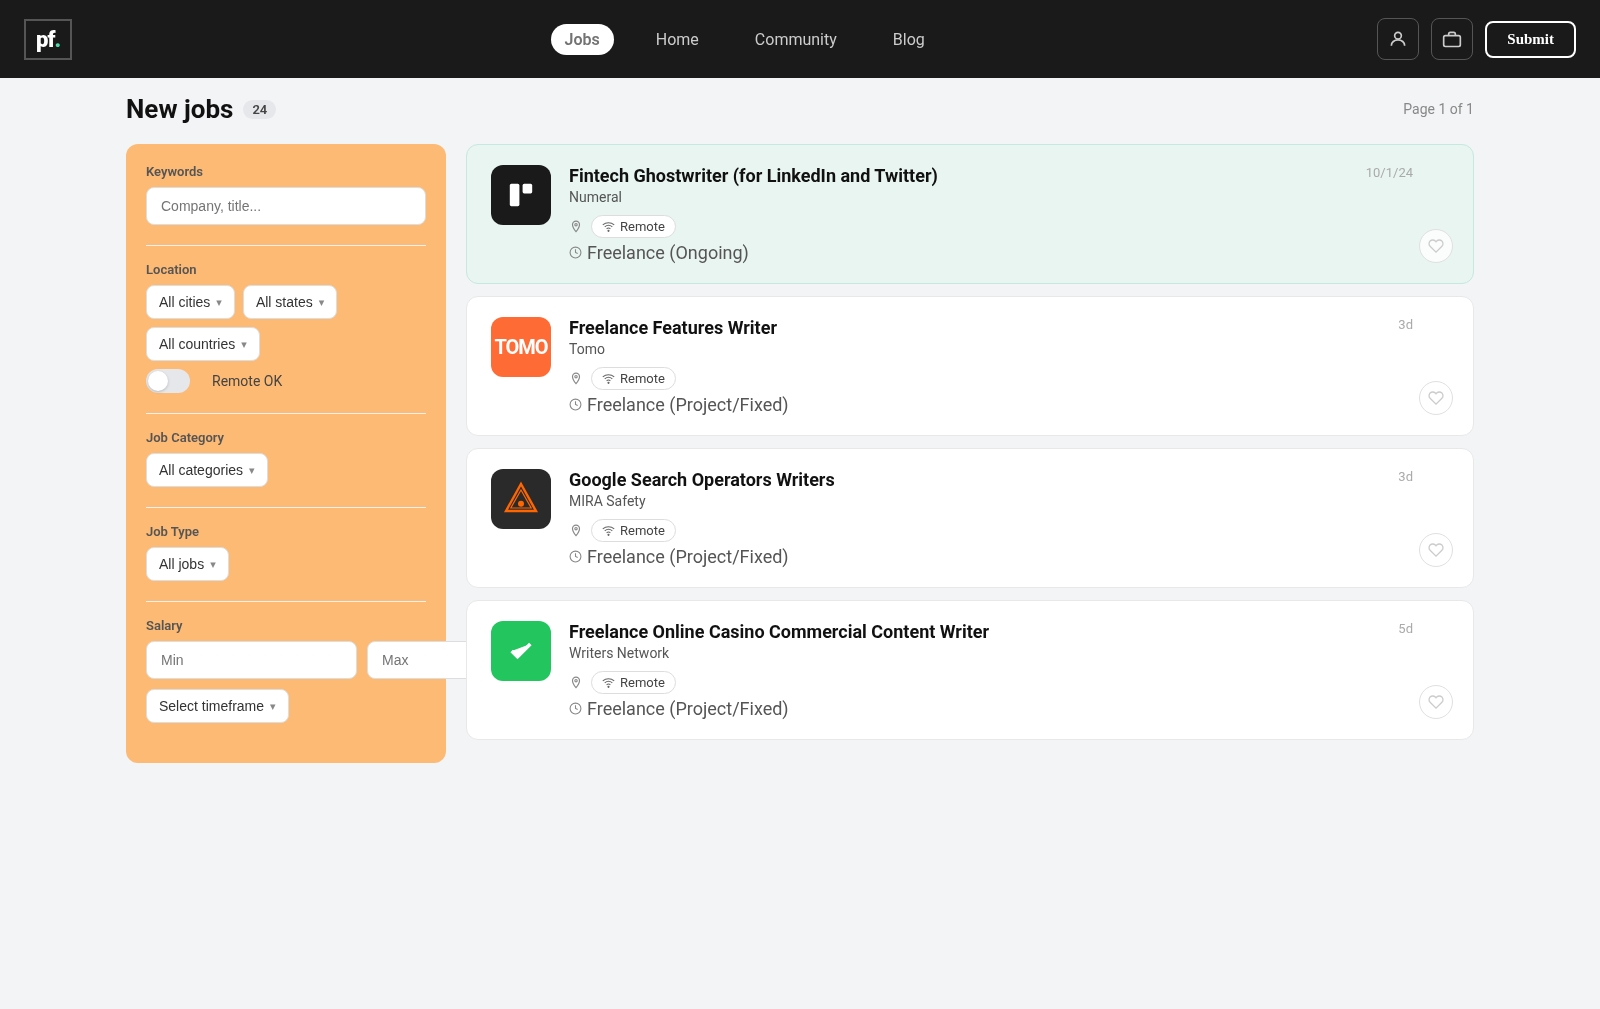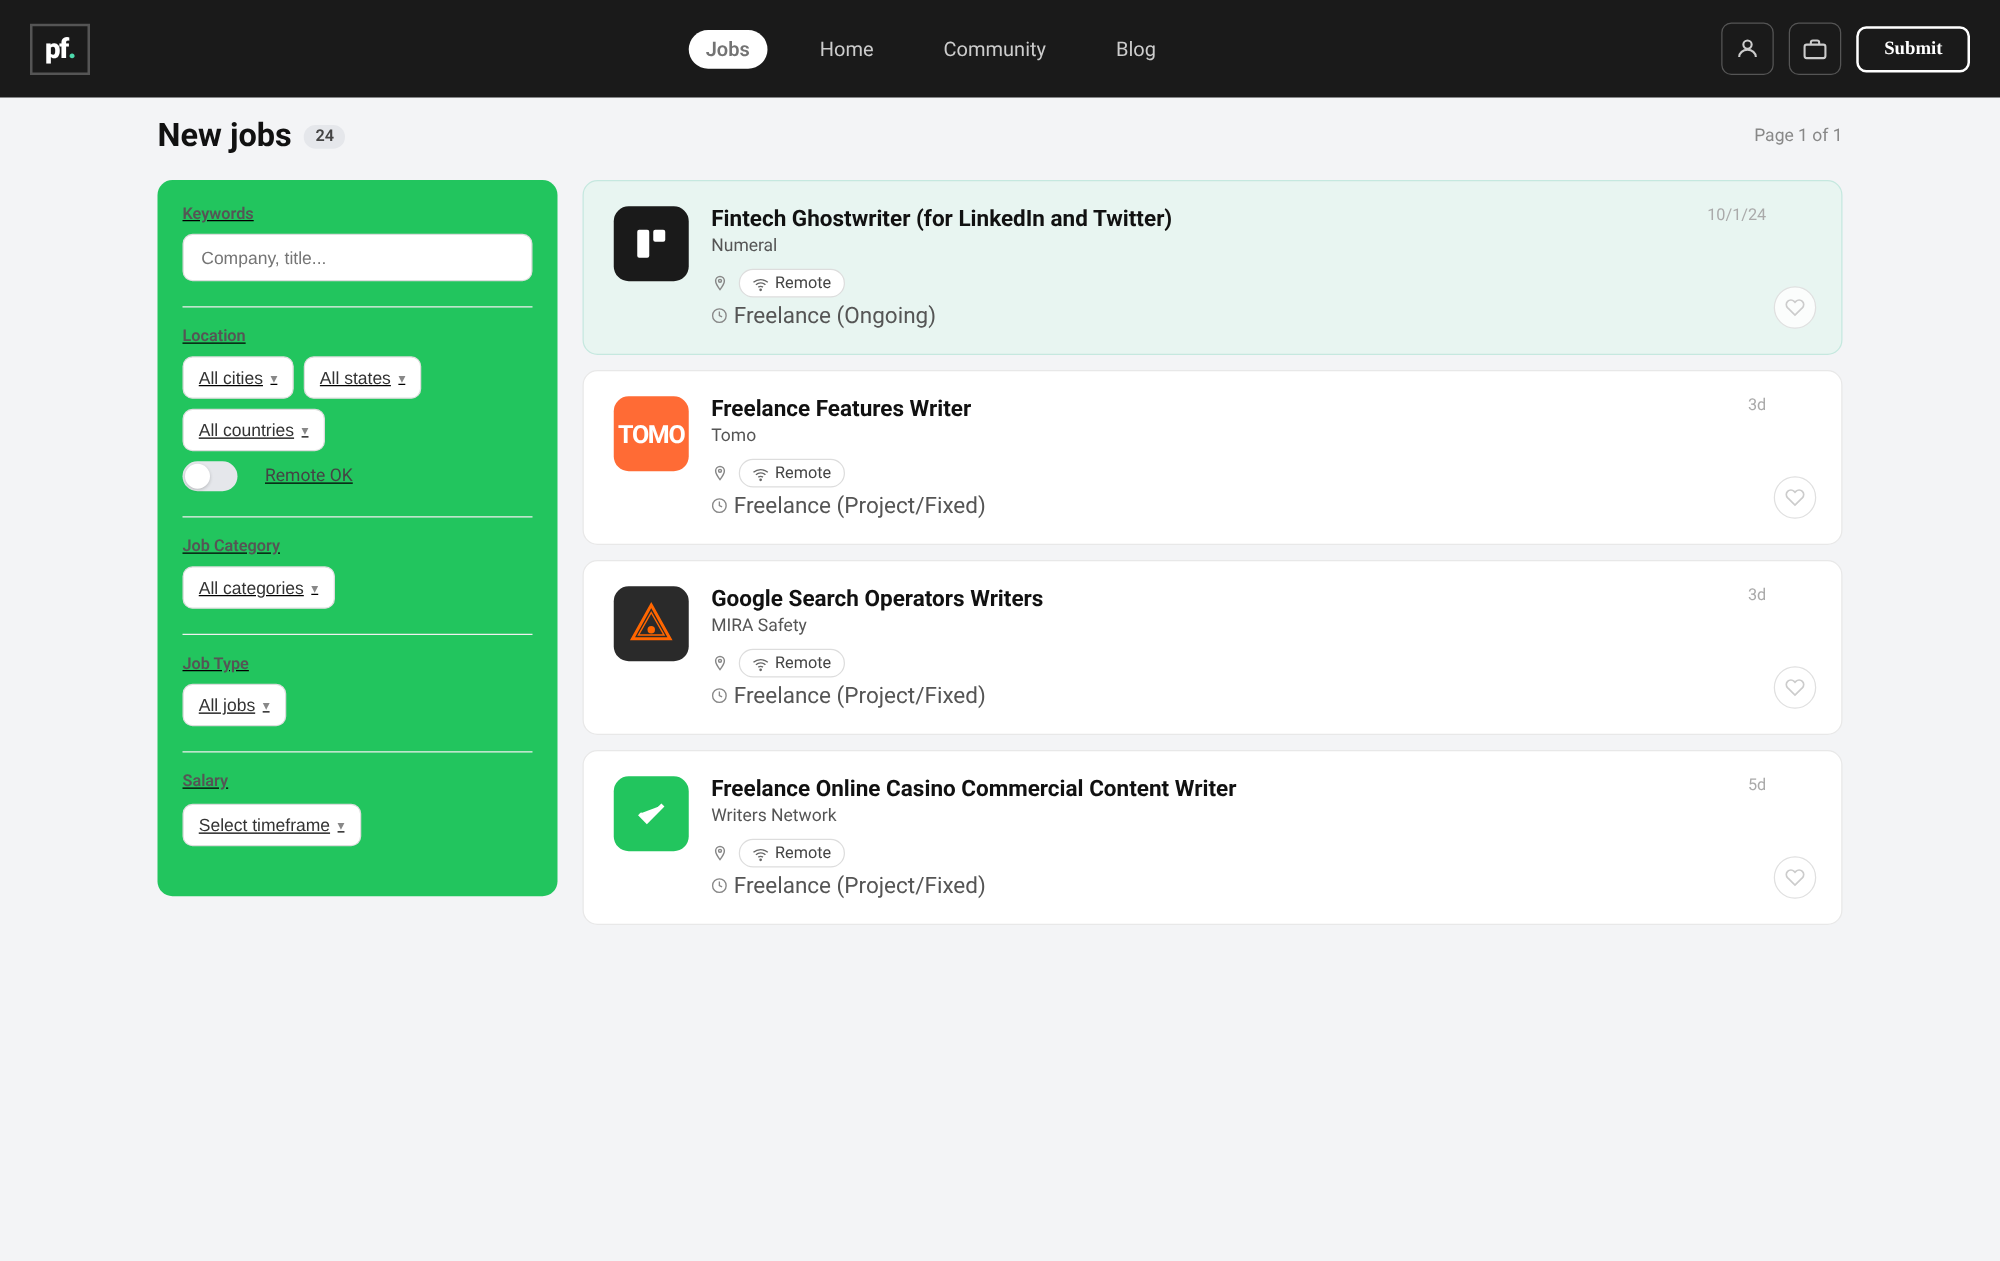--- a/index.html
+++ b/index.html
@@ -74,25 +74,24 @@
     
     .page-header { display: flex; align-items: center; justify-content: space-between; padding: 16px 16px 0; max-width: 1380px; margin: 0 auto; }
     .page-title { font-size: 26px; font-weight: 700; color: #111; display: flex; align-items: center; gap: 10px; }
     .badge { background: #e5e7eb; color: #444; font-size: 13px; font-weight: 600; padding: 2px 9px; border-radius: 12px; }
     .page-info { font-size: 14px; color: #888; }
 
     
     .sidebar {
       width: 320px;
       min-width: 320px;
-      background: #22c55e;
+      background: #fdba74;
       border-radius: 12px;
       padding: 20px;
       height: fit-content;
-      text-decoration: underline;
     }
     .filter-section { margin-bottom: 20px; }
     .filter-label { font-size: 13px; font-weight: 600; color: #555; margin-bottom: 8px; }
     .filter-input {
       width: 100%;
       border: 1px solid #ddd;
       border-radius: 8px;
       padding: 10px 14px;
       font-size: 14px;
       color: #999;
@@ -189,21 +188,21 @@
       font-size: 13px;
       color: #555;
     }
     .tag-badge {
       border: 1px solid #ddd;
       border-radius: 16px;
       padding: 3px 10px;
       font-size: 13px;
       color: #444;
       display: flex;
-      align-items: flex-end;
+      align-items: center;
       gap: 5px;
       background: #fff;
     }
     .job-type { font-size: 18px; color: #555; display: flex; align-items: center; gap: 5px; margin-top: 4px; }
     .job-date { position: absolute; top: 20px; right: 60px; font-size: 13px; color: #aaa; }
     .heart-btn {
       position: absolute;
       bottom: 20px;
       right: 20px;
       background: #fff;
@@ -308,20 +307,24 @@
       <button class="filter-select">
         <span>All jobs</span>
         <span class="arrow">▾</span>
       </button>
     </div>
 
     <hr class="divider">
 
     <div class="filter-section">
       <div class="filter-label">Salary</div>
+      <div class="salary-row">
+        <input class="salary-input" type="text" placeholder="Min" style="">
+        <input class="salary-input" type="text" placeholder="Max" style="">
+      </div>
       <div style="margin-top:10px;">
         <button class="filter-select">
           <span>Select timeframe</span>
           <span class="arrow">▾</span>
         </button>
       </div>
     </div>
   </aside>
 
   <main class="job-list">

